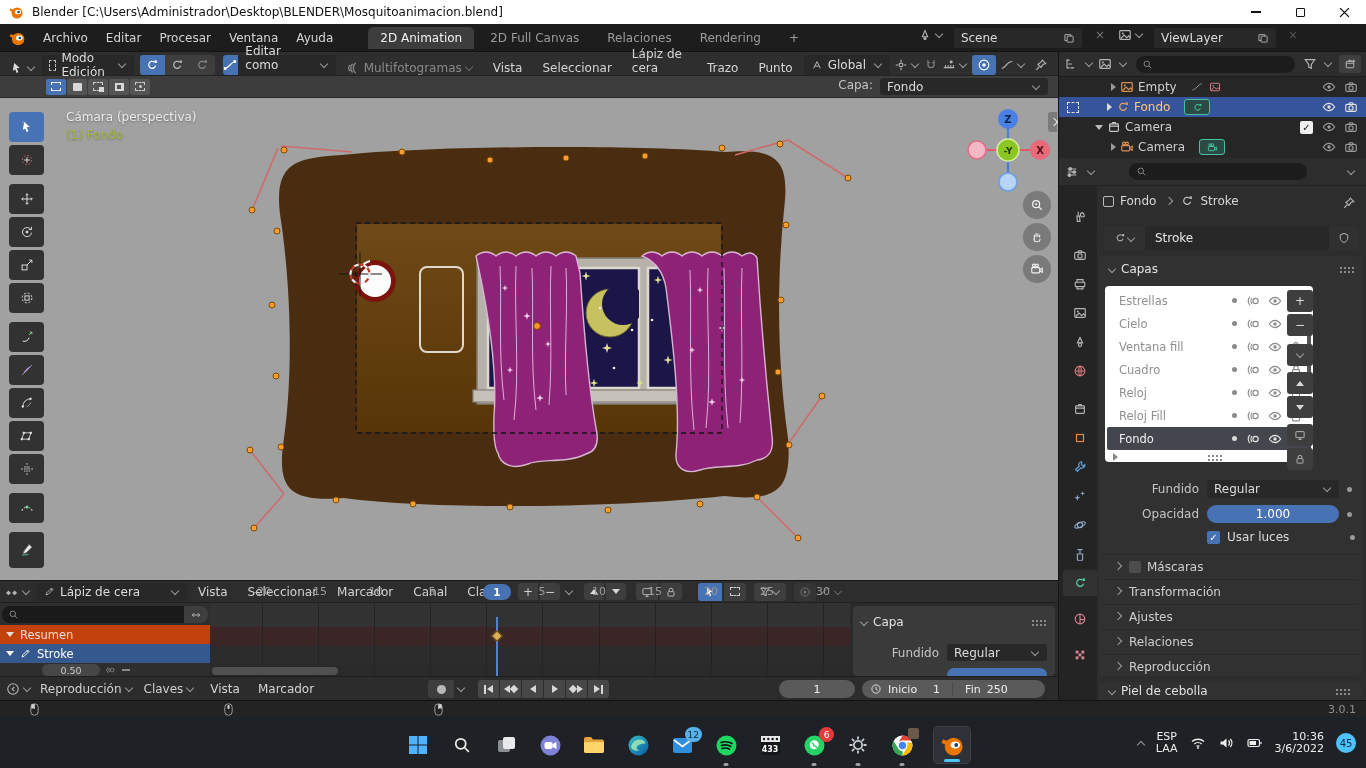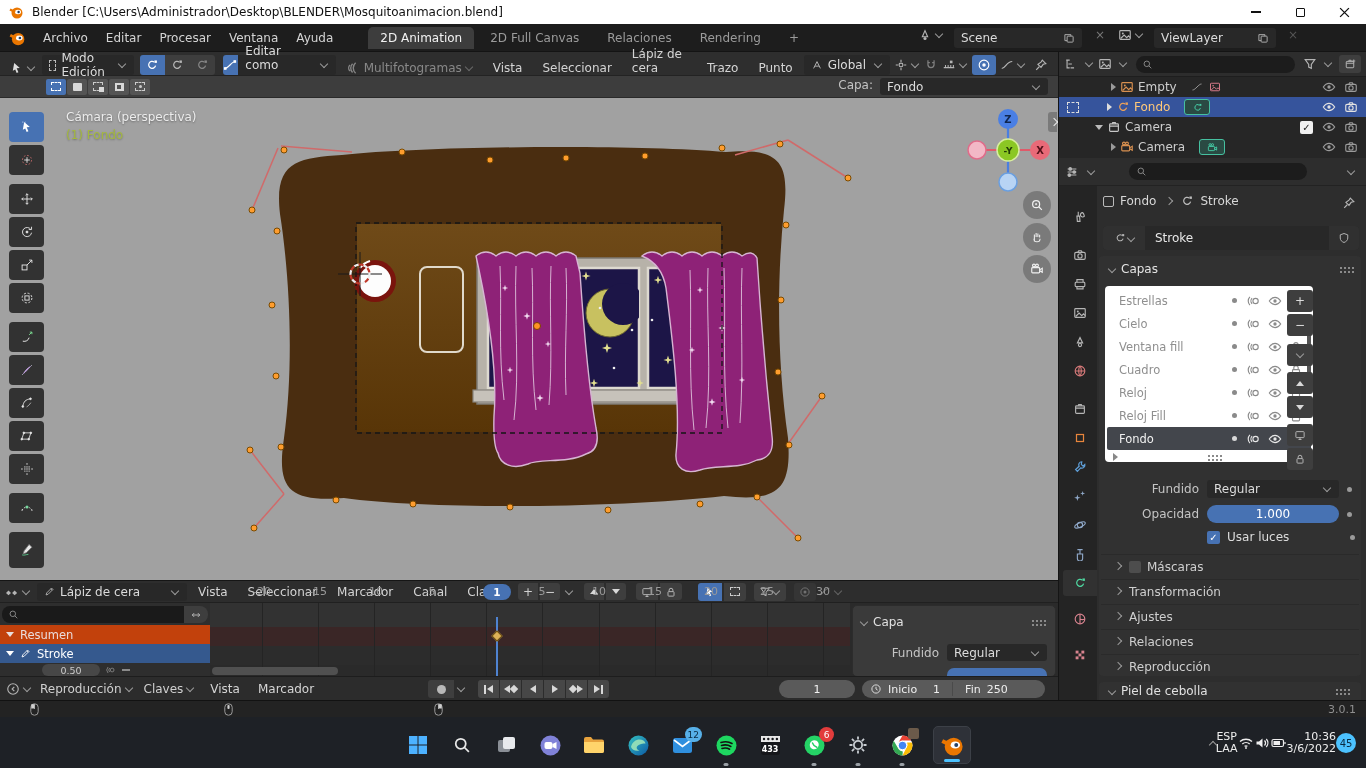--- a/index.html
+++ b/index.html
@@ -1443,21 +1443,21 @@
         <svg width="26" height="26" viewBox="0 0 16 16">
             <circle cx="9" cy="9" r="5.5" fill="#ea7600"></circle>
             <ellipse cx="10" cy="8" rx="3" ry="2.2" fill="#fff"></ellipse>
             <circle cx="10.6" cy="8" r="1.2" fill="#25436b"></circle>
             <path d="M2 5.5L7 8" stroke="#ea7600" stroke-width="2.4"></path>
           </svg>
         <div class="abs" style="bottom:1px;left:50%;transform:translateX(-50%);width:16px;height:3px;border-radius:2px;background:#4cc2ff"></div>
       </div>
     </div>
 
-    <div class="abs flex" style="right:10px;top:8px;height:36px">
+    <div class="abs flex" style="right:10px;top:8px;gap:12px;height:36px">
       <span class="chev" style="transform:rotate(-135deg);margin:4px 0 0"></span>
       <div class="traytxt">
         <div>ESP</div>
         <div>LAA</div>
       </div>
       <svg class="ic" style="width:16px;height:16px;color:#eee" viewBox="0 0 16 16">
           <use href="#i-wifi"></use>
         </svg>
       <svg class="ic" style="width:16px;height:16px;color:#eee" viewBox="0 0 16 16">
           <use href="#i-vol"></use>

